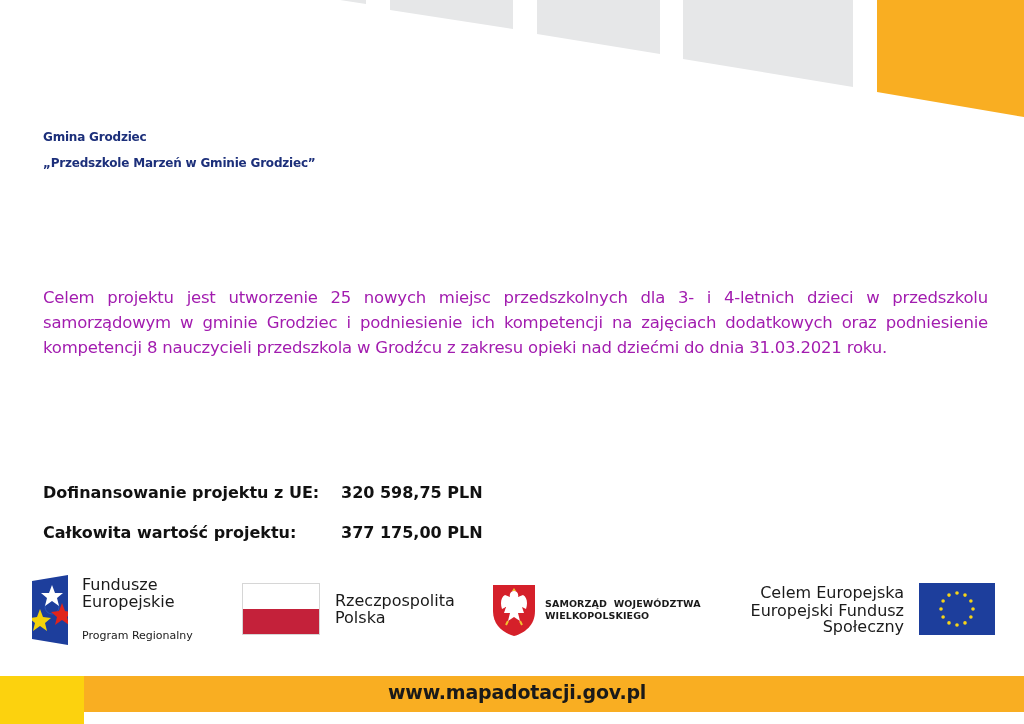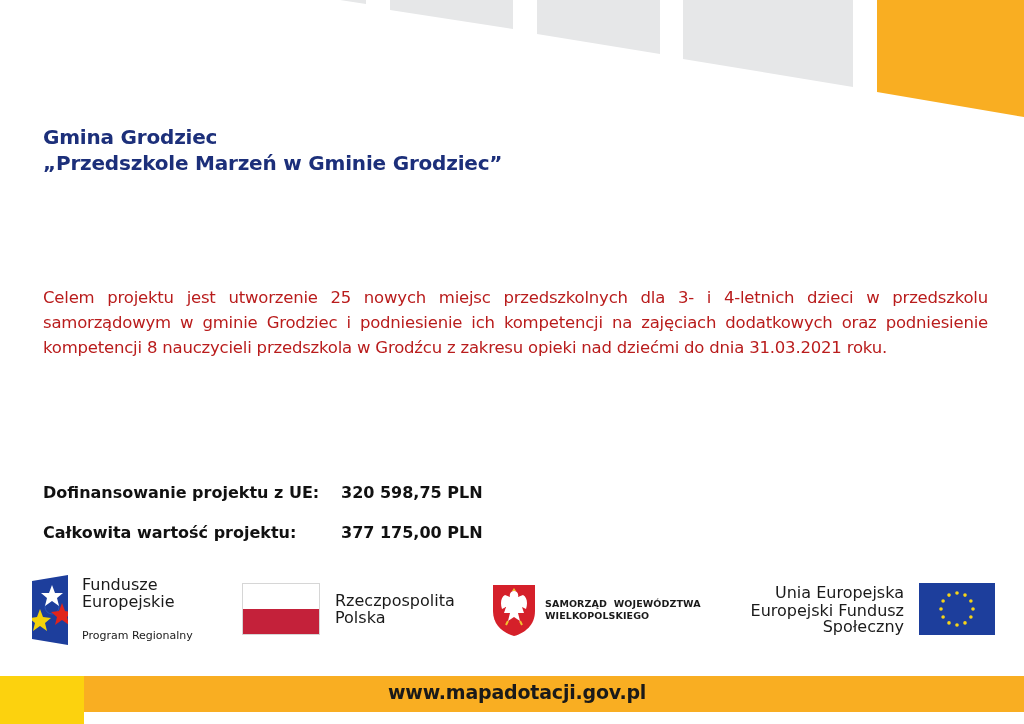--- a/index.html
+++ b/index.html
@@ -1,24 +1,24 @@
 <!DOCTYPE html>
 <html><head>
 <meta charset="utf-8">
 <style>
   * { margin: 0; padding: 0; box-sizing: border-box; }
   html, body { width: 1024px; height: 724px; overflow: hidden; background: #ffffff; }
   body { position: relative; font-family: "DejaVu Sans", "Liberation Sans", sans-serif; }
 
   .deco { position: absolute; top: 0; left: 0; width: 1024px; height: 130px; }
 
-  .title-block { position: absolute; left: 43px; top: 124px; color: #1c2f7a; font-weight: bold; font-size: 20px; line-height: 26px; letter-spacing: -0.2px; }
+  .title-block { position: absolute; left: 43px; top: 124px; color: #1c2f7a; font-weight: bold; font-size: 12px; line-height: 26px; letter-spacing: -0.2px; }
   .title-block div { white-space: nowrap; }
 
-  .body-text { position: absolute; left: 43px; top: 285px; width: 945px; color: #b91c1c; font-size: 16.5px; line-height: 25px; text-align: justify; text-align-last: left; letter-spacing: -0.2px; }
+  .body-text { position: absolute; left: 43px; top: 285px; width: 945px; color: #a21caf; font-size: 16.5px; line-height: 25px; text-align: justify; text-align-last: left; letter-spacing: -0.2px; }
 
   .funding { position: absolute; left: 43px; top: 462px; color: #111; font-weight: bold; font-size: 16px; }
   .funding .row { display: flex; height: 40px; align-items: flex-end; }
   .funding .lbl { width: 298px; white-space: nowrap; }
   .funding .val { white-space: nowrap; }
 
   .logos { position: absolute; left: 0; top: 565px; width: 900px; height: 85px; }
   .logo { position: absolute; display: flex; align-items: center; }
 
   .fe-logo { left: 32px; top: 10px; }
@@ -109,21 +109,21 @@
       <path d="M17,38 L15,42 M29,38 L31,42" stroke="#f2c230" stroke-width="2"></path>
     </svg>
     <div class="sw-text">
       <div style="white-space:pre">SAMORZĄD  WOJEWÓDZTWA</div>
       <div>WIELKOPOLSKIEGO</div>
     </div>
   </div>
 
   <div class="logo ue-logo">
     <div class="ue-text">
-      <div class="l1">Unia Europejska</div>
+      <div class="l1">Celem Europejska</div>
       <div class="l2">Europejski Fundusz Społeczny</div>
     </div>
     <svg class="eu-flag" width="76" height="52" viewBox="0 0 76 52">
       <rect width="76" height="52" fill="#1d3e9c"></rect>
       <g fill="#f7d417">
         <circle cx="38" cy="10" r="1.8"></circle>
         <circle cx="46" cy="12.1" r="1.8"></circle>
         <circle cx="51.9" cy="18" r="1.8"></circle>
         <circle cx="54" cy="26" r="1.8"></circle>
         <circle cx="51.9" cy="34" r="1.8"></circle>

